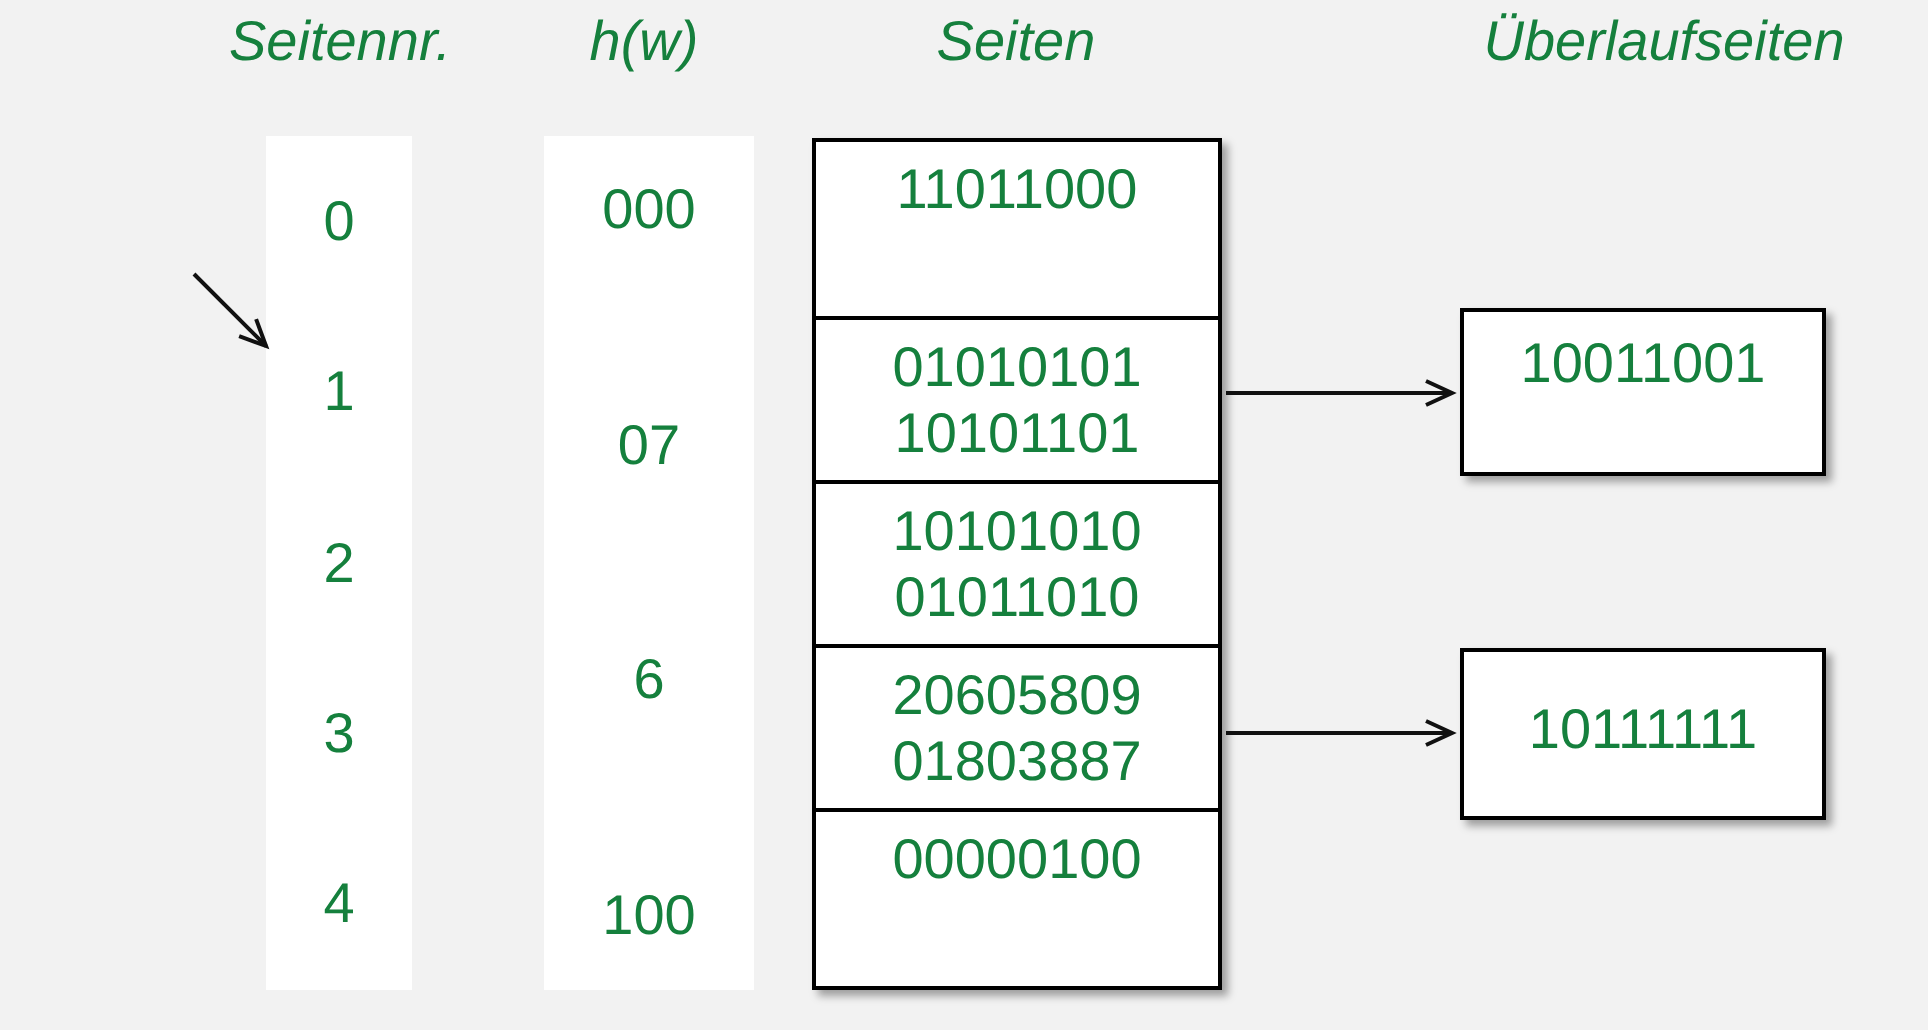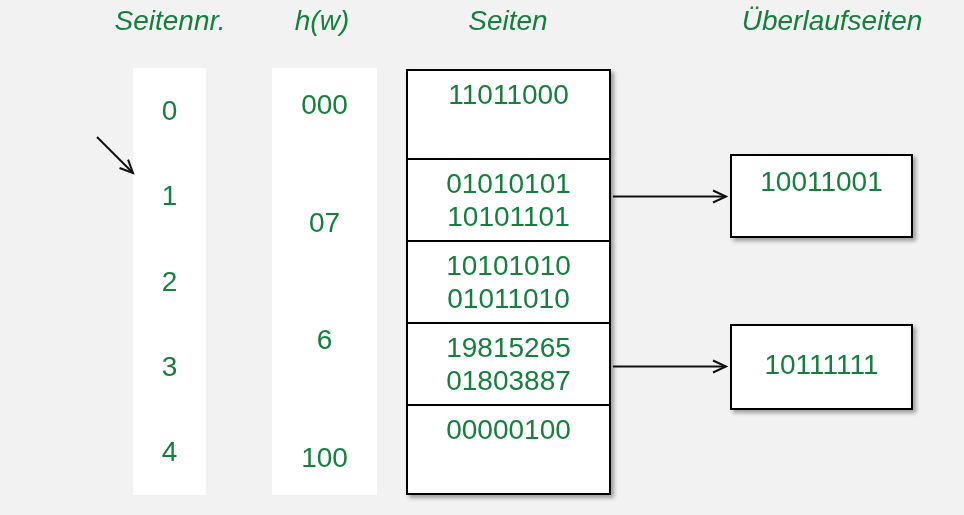--- a/index.html
+++ b/index.html
@@ -127,21 +127,21 @@
     </div>
     <div class="mrow double">
       <span>01010101</span>
       <span>10101101</span>
     </div>
     <div class="mrow double">
       <span>10101010</span>
       <span>01011010</span>
     </div>
     <div class="mrow double">
-      <span>19815265</span>
+      <span>20605809</span>
       <span>01803887</span>
     </div>
     <div class="mrow single">
       <span>00000100</span>
     </div>
   </div>
 
   <div class="obox obox-1">
     <span>10011001</span>
   </div>

